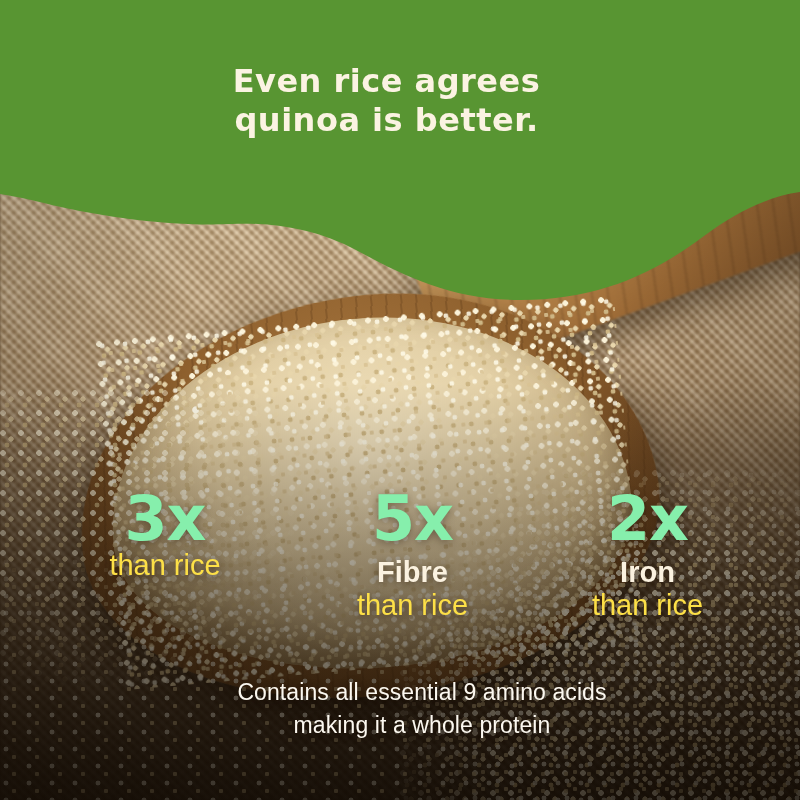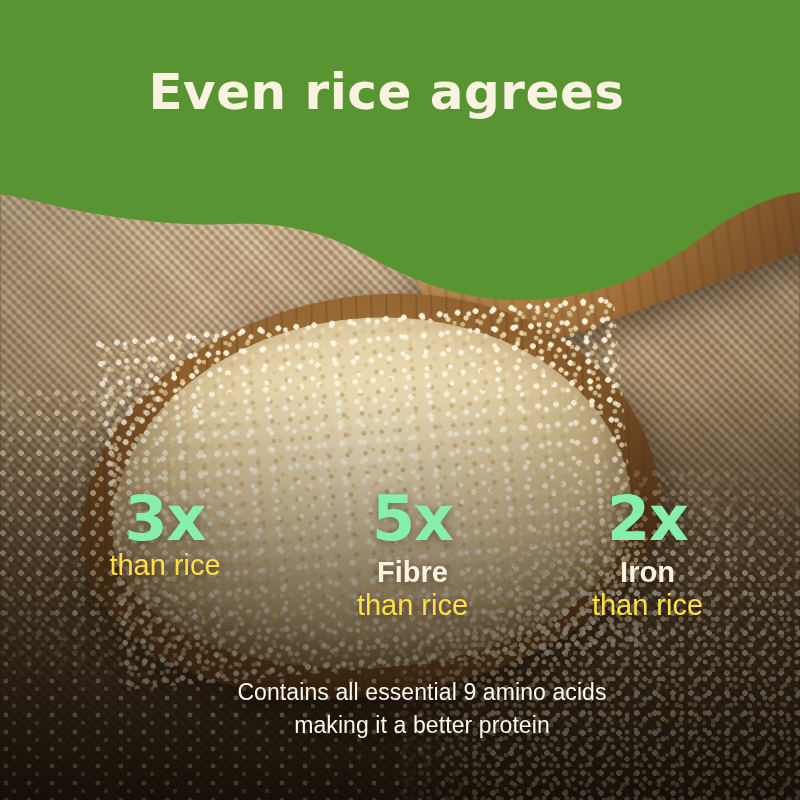--- a/index.html
+++ b/index.html
@@ -143,21 +143,21 @@
     position:absolute; left:0; top:0; width:800px; height:310px;
   }
   .green-wave svg{ display:block; width:800px; height:310px; }
 
   .headline{
     position:absolute; left:0; top:62px; width:773px;
     text-align:center;
     color:#FBF3E2;
     font-family:"DejaVu Sans", sans-serif;
     font-weight:700;
-    font-size:50px;
+    font-size:32px;
     line-height:1.22;
     letter-spacing:.5px;
     z-index:5;
   }
   .headline .line{ display:block; }
 
   
   .stats{
     position:absolute; left:0; top:490px; width:800px;
     display:flex; z-index:6;
@@ -247,20 +247,21 @@
                C656,272 600,300 520,300
                C452,300 404,276 356,250
                C318,230 276,222 232,224
                C168,227 96,216 44,203
                C28,199 13,196 0,194 Z" fill="#589532"></path>
     </svg>
   </div>
 
   <h1 class="headline">
     <span class="line">Even rice agrees</span>
+    <span class="line">quinoa is better.</span>
   </h1>
 
   <div class="stats">
 
     <div class="stat stat-1">
       <div class="stat-num">3x</div>
       <div class="stat-sub">than rice</div>
     </div>
 
     <div class="stat stat-2">
@@ -272,16 +273,16 @@
     <div class="stat stat-3">
       <div class="stat-num">2x</div>
       <div class="stat-label">Iron</div>
       <div class="stat-sub">than rice</div>
     </div>
 
   </div>
 
   <div class="caption">
     <span class="line">Contains all essential 9 amino acids</span>
-    <span class="line">making it a better protein</span>
+    <span class="line">making it a whole protein</span>
   </div>
 
 </div>
 
 </body></html>

